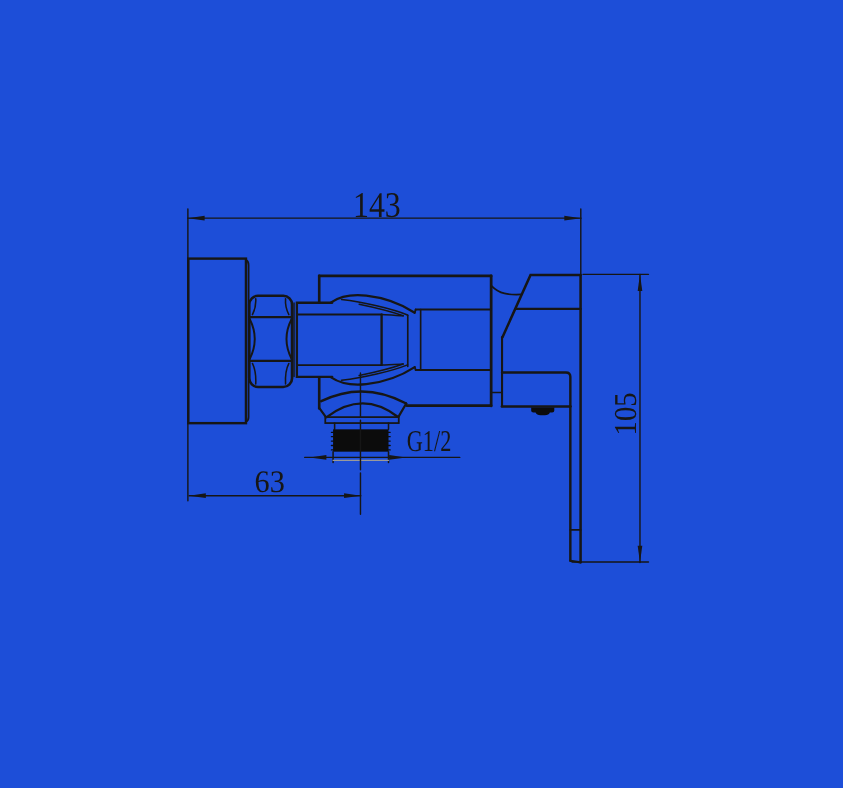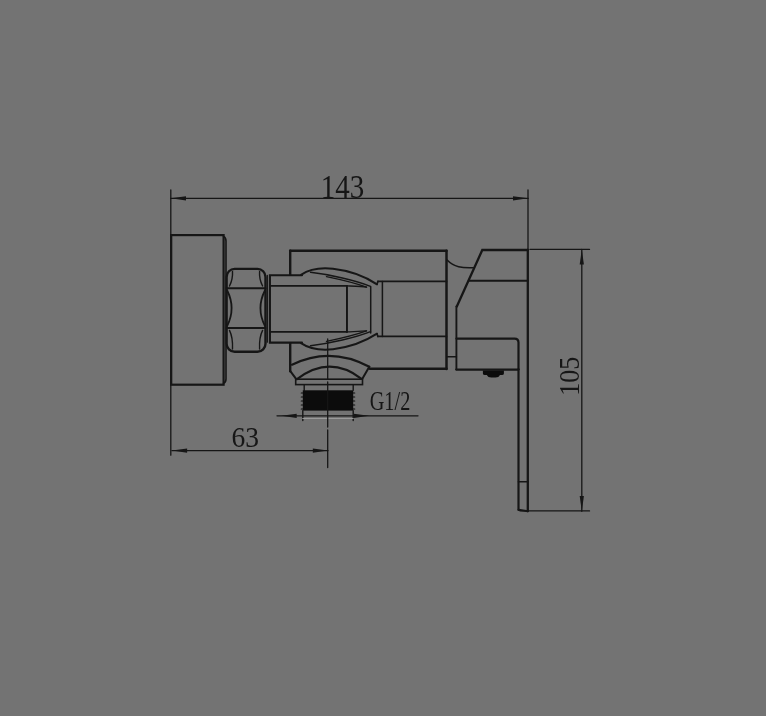--- a/index.html
+++ b/index.html
@@ -1,16 +1,16 @@
 <!DOCTYPE html>
 <html><head>
 <meta charset="utf-8">
 <style>
   html,body{margin:0;padding:0;background:#fff;}
-  .page{width:766px;height:716px;position:relative;background:#737373;overflow:hidden;}
+  .page{width:766px;height:716px;position:relative;background:#1d4ed8;overflow:hidden;}
   text{font-family:"Liberation Serif", serif;fill:#161616;}
 </style>
 </head>
 <body>
 <div class="page">
 <svg width="766" height="716" viewBox="0 0 766 716" xmlns="http://www.w3.org/2000/svg" fill="none" stroke-linecap="round">
 
 <line x1="170.8" y1="190" x2="170.8" y2="455.2" stroke="#161616" stroke-width="1.3"></line>
 
 <g stroke="#161616" stroke-width="1.3">

